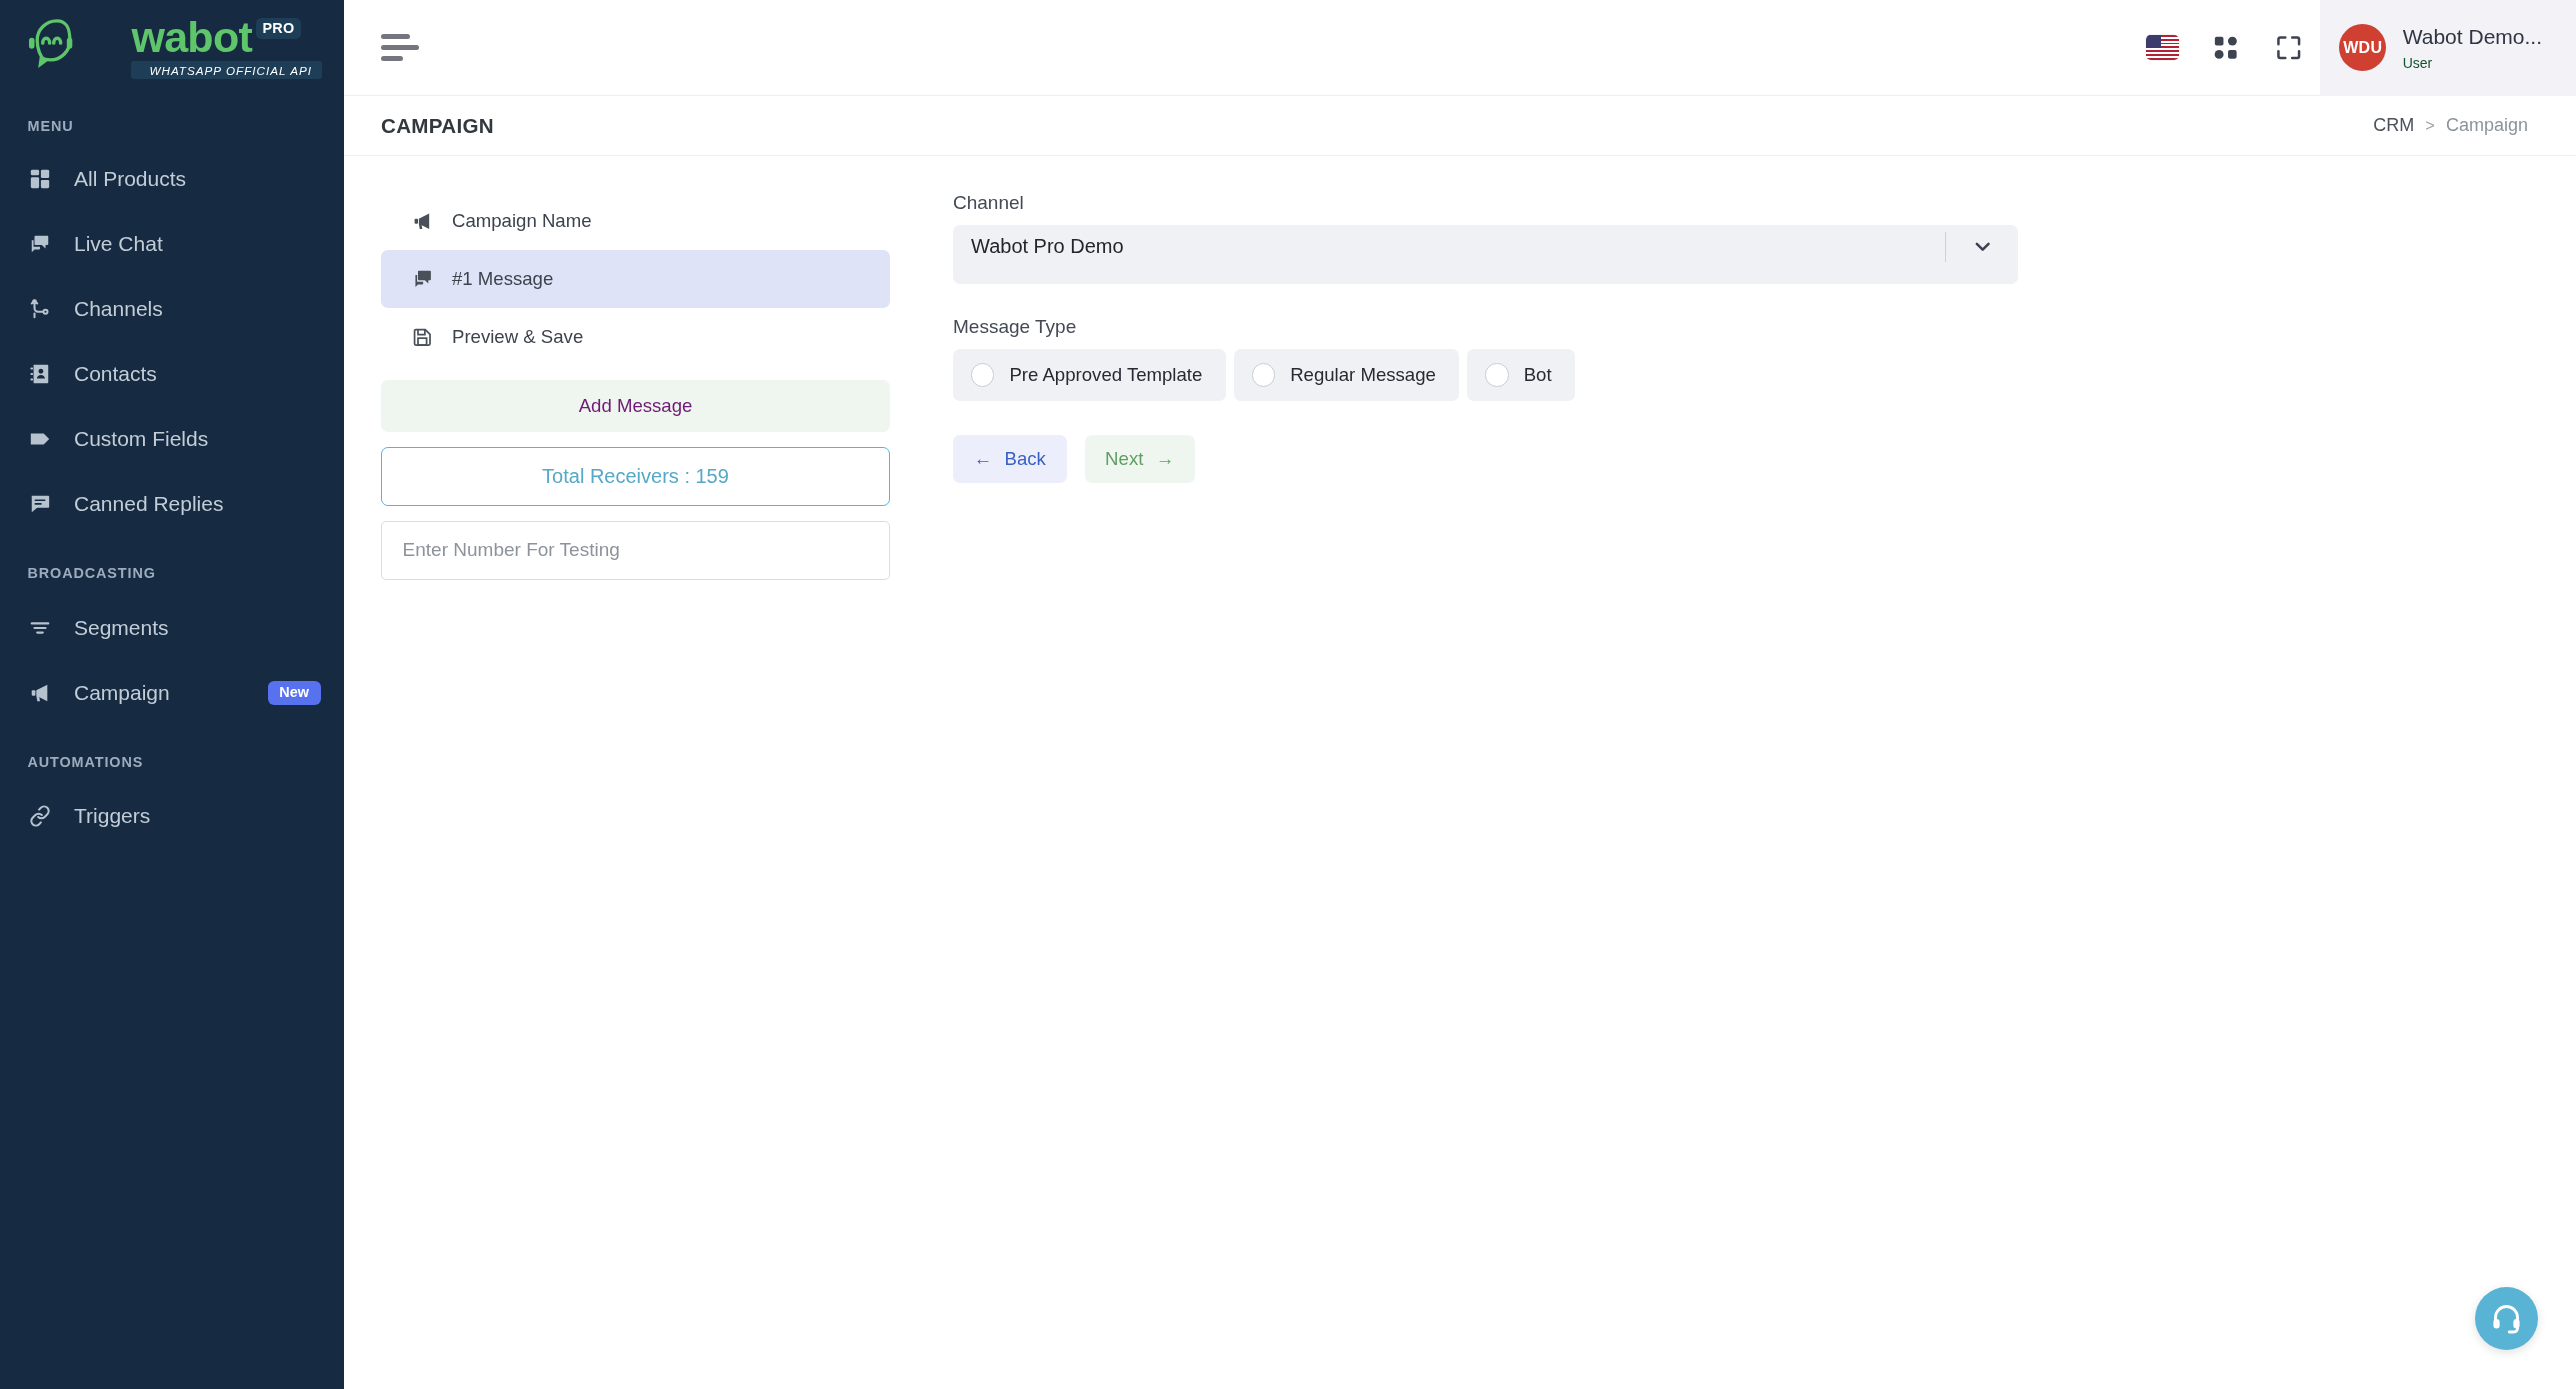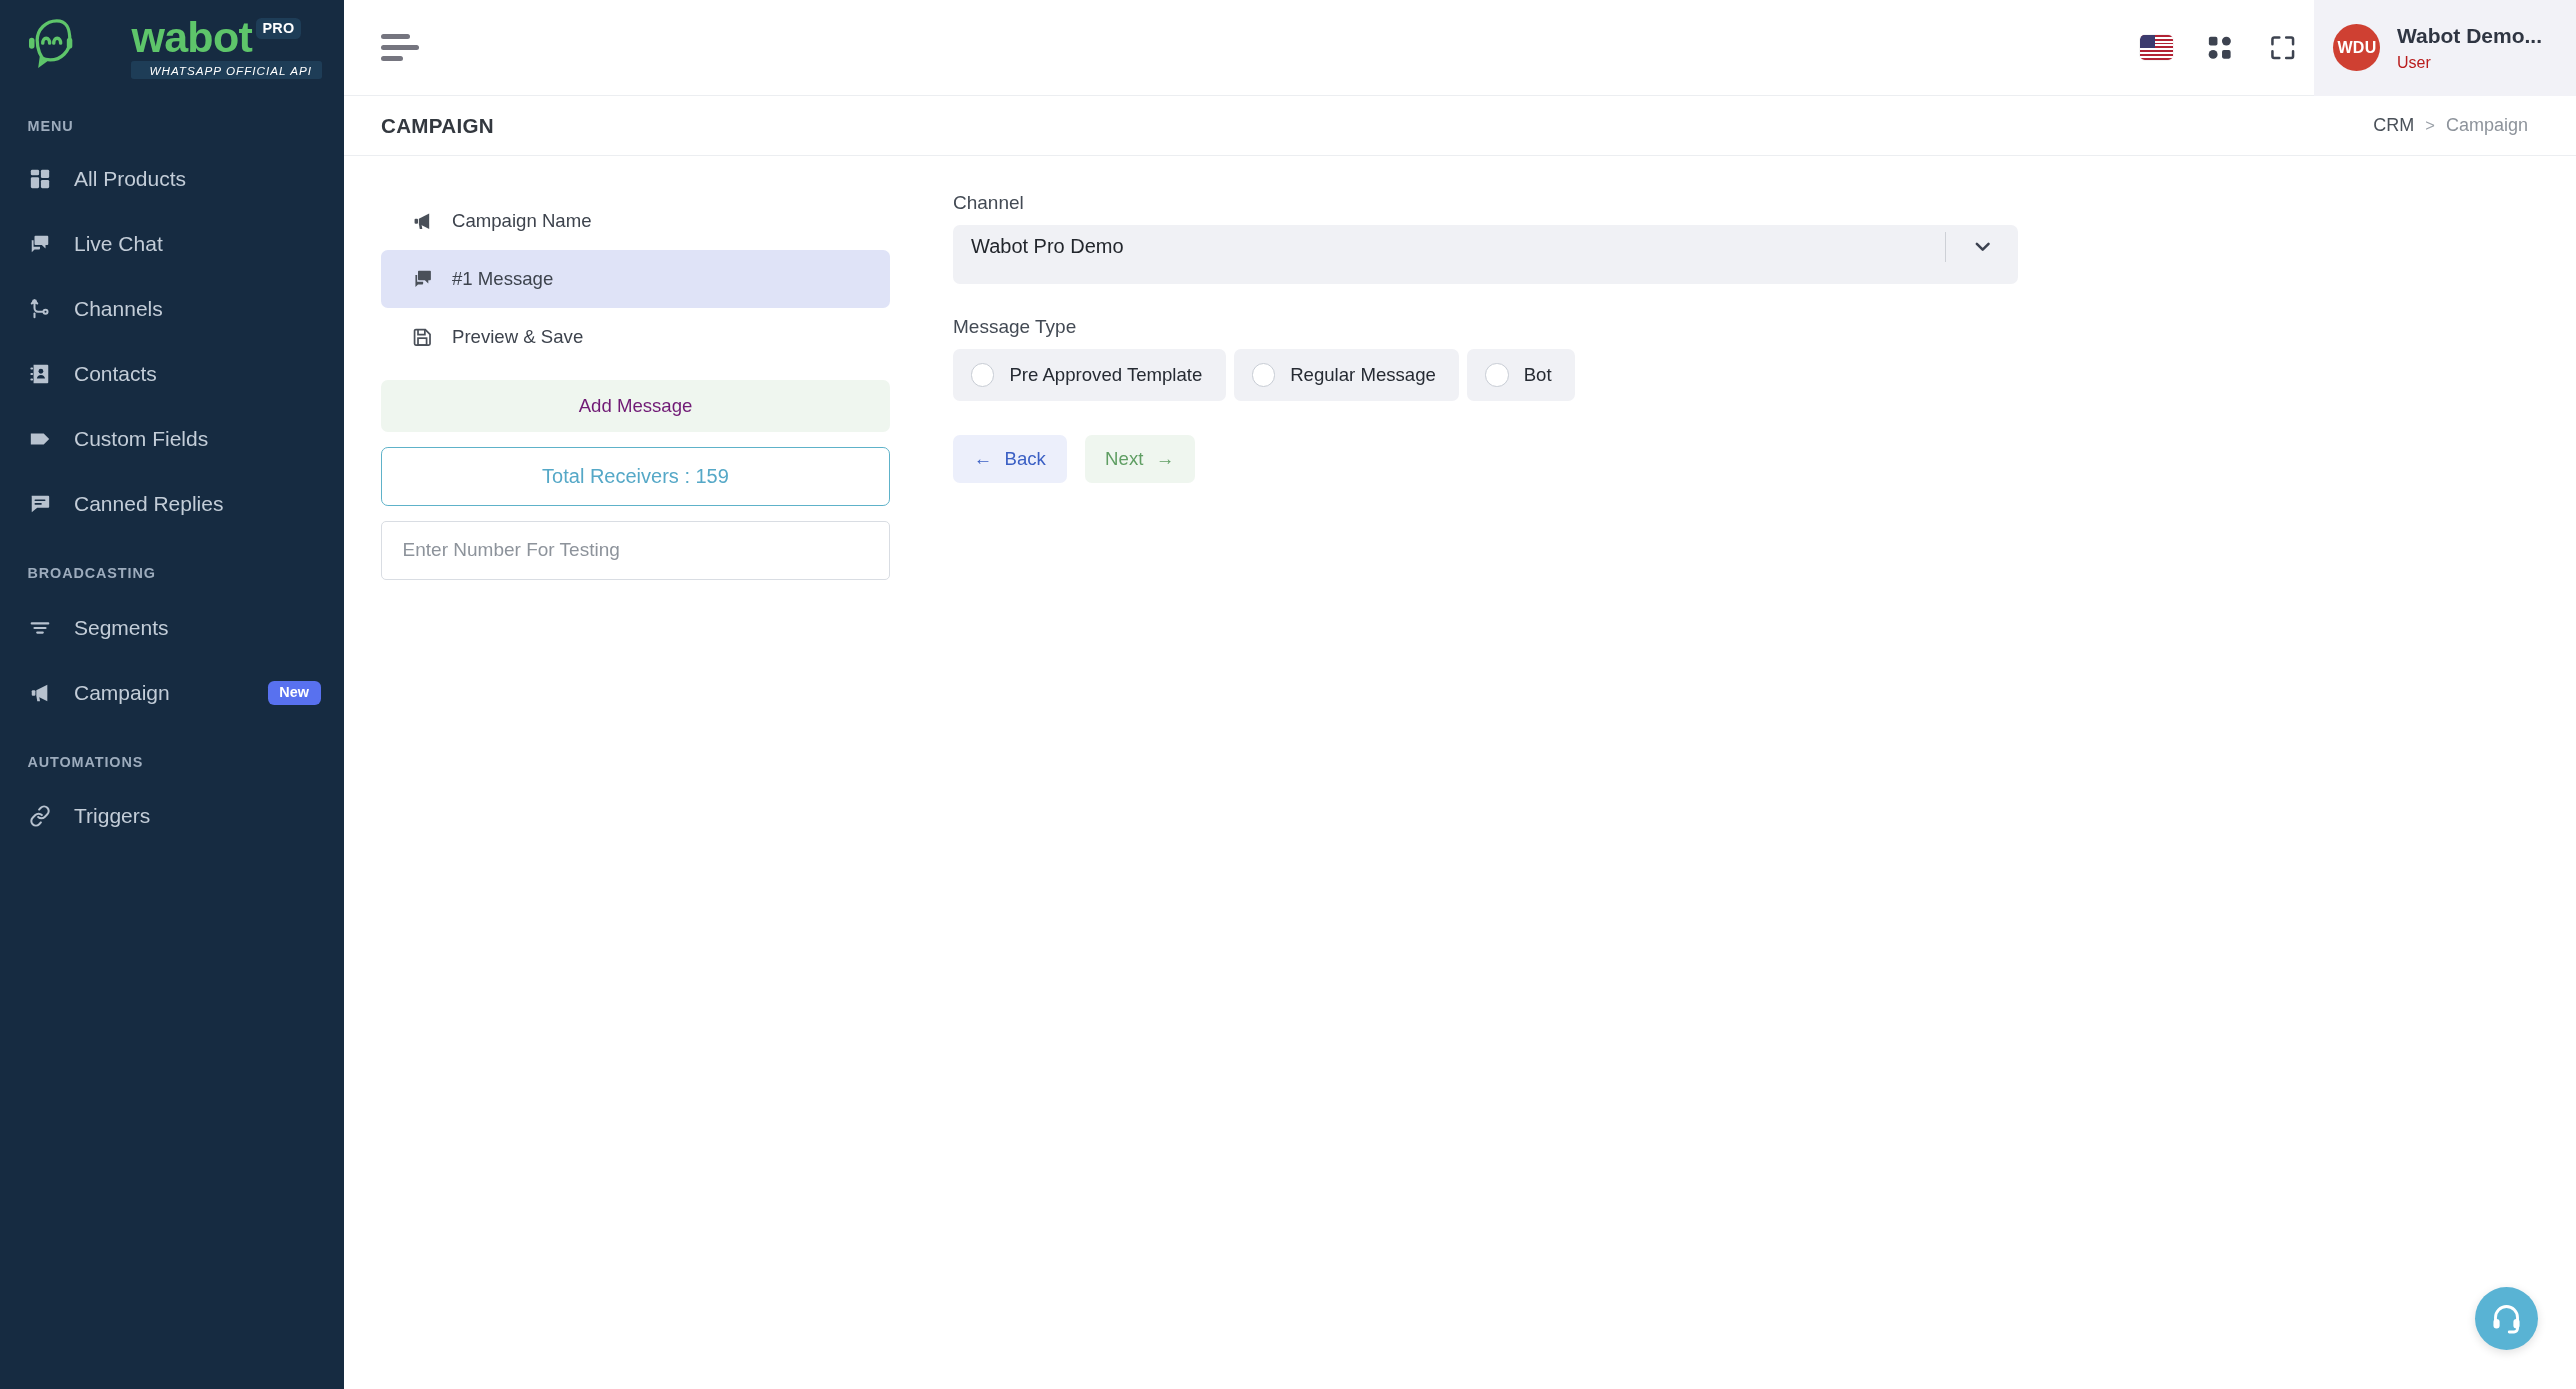--- a/index.html
+++ b/index.html
@@ -181,22 +181,22 @@
     background: #cf4032;
     color: #ffffff;
     font-size: 16px;
     font-weight: 700;
     display: flex;
     align-items: center;
     justify-content: center;
     margin-right: 16.5px;
     letter-spacing: 0.3px;
   }
-  .user-name { font-size: 21px; color: #2f3542; line-height: 1.25; white-space: nowrap; font-weight: bold; }
-  .user-role { font-size: 16px; color: #b91c1c; margin-top: 4.1px; }
+  .user-name { font-size: 21px; color: #2f3542; line-height: 1.25; white-space: nowrap; }
+  .user-role { font-size: 14px; color: #14532d; margin-top: 4.1px; }
 
   
   .pagehead {
     height: 60px;
     display: flex;
     align-items: center;
     padding: 0 48px 0 37px;
     border-bottom: 0.7px solid #eceef1;
   }
   .page-title {

